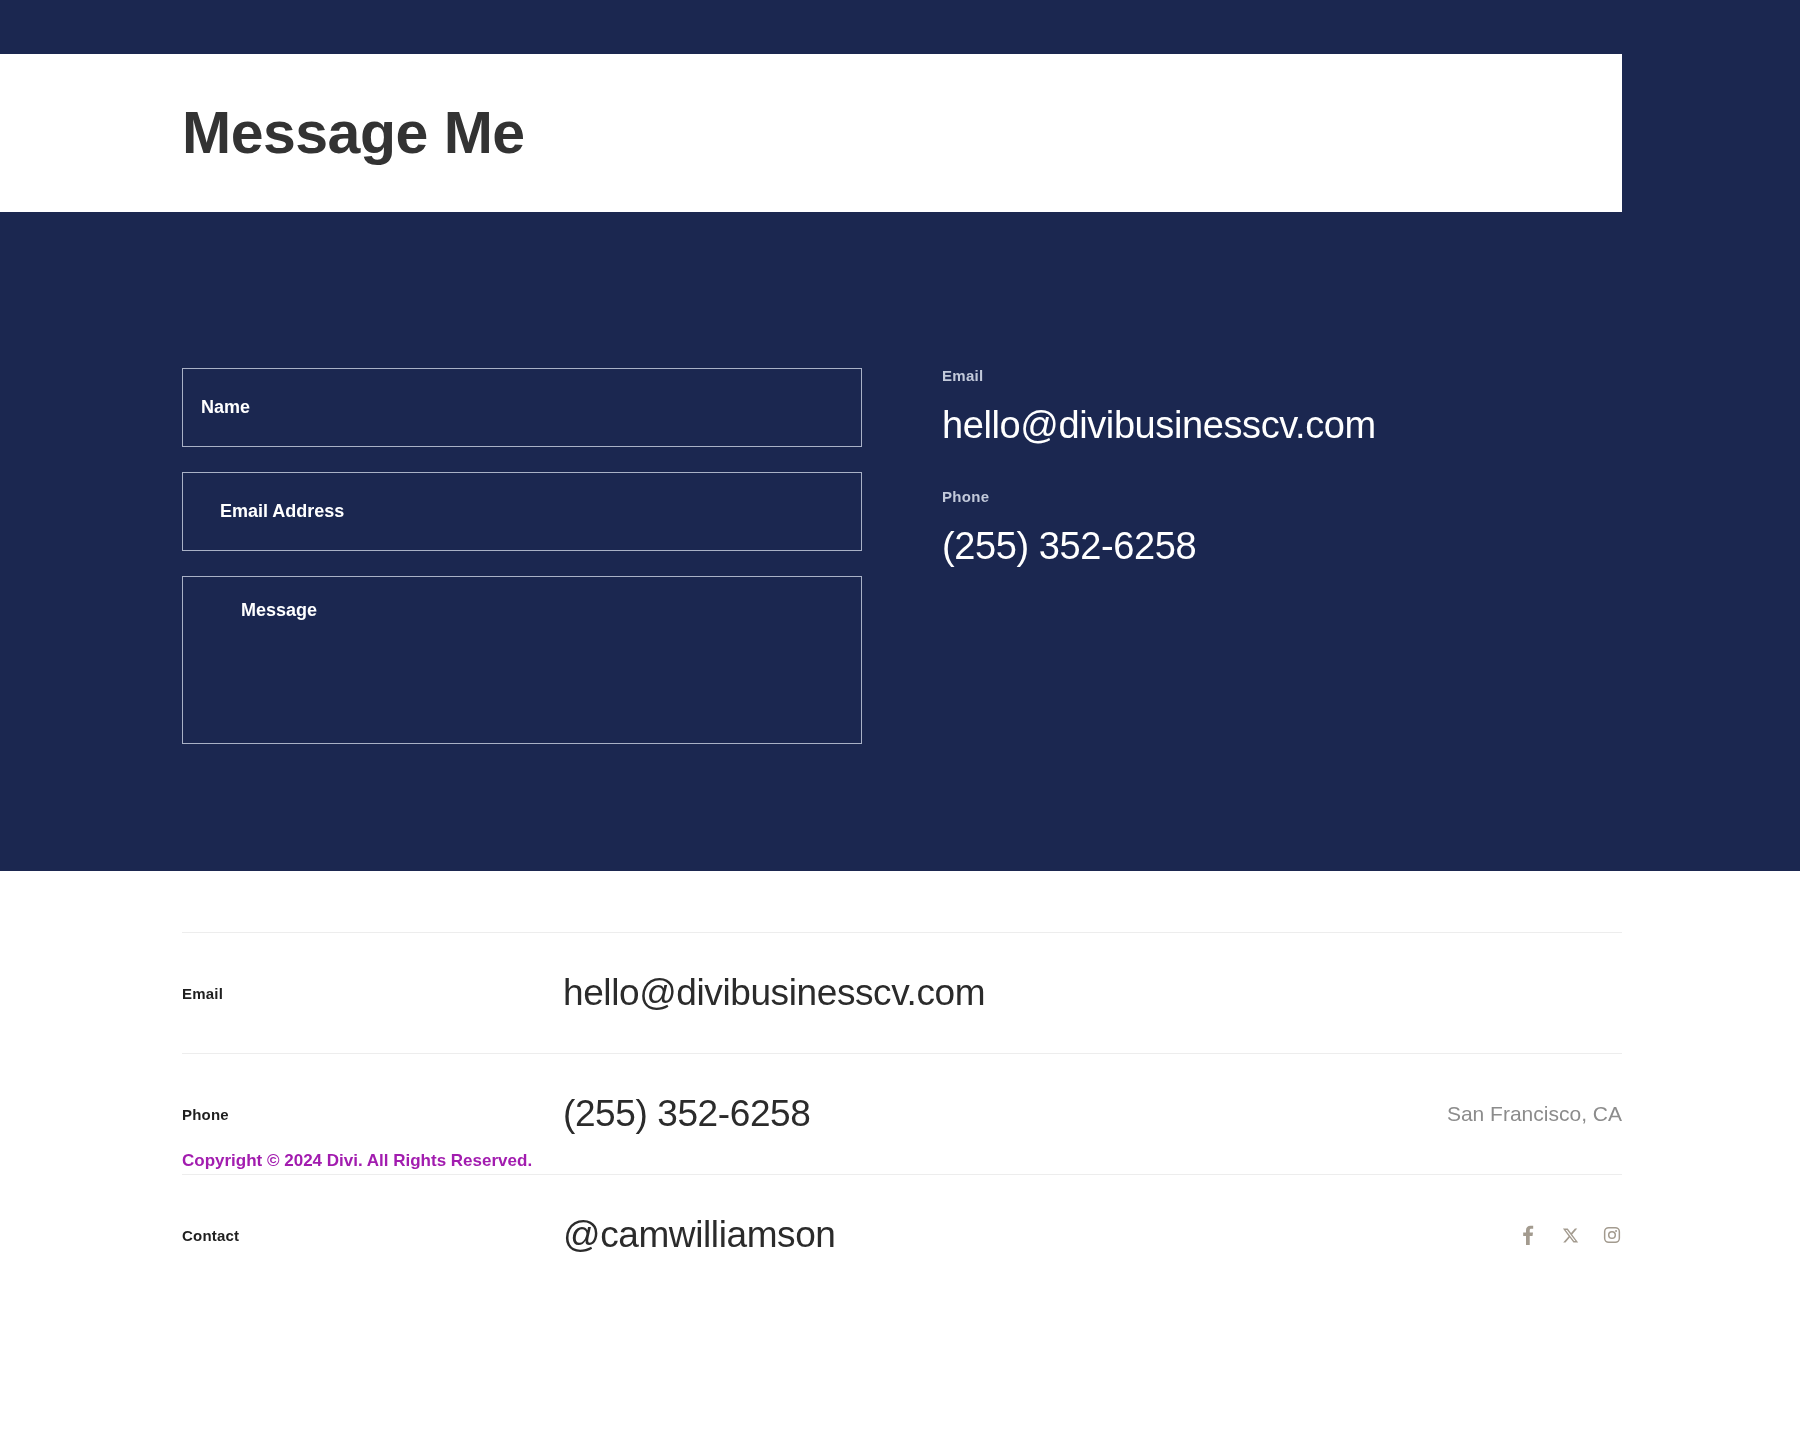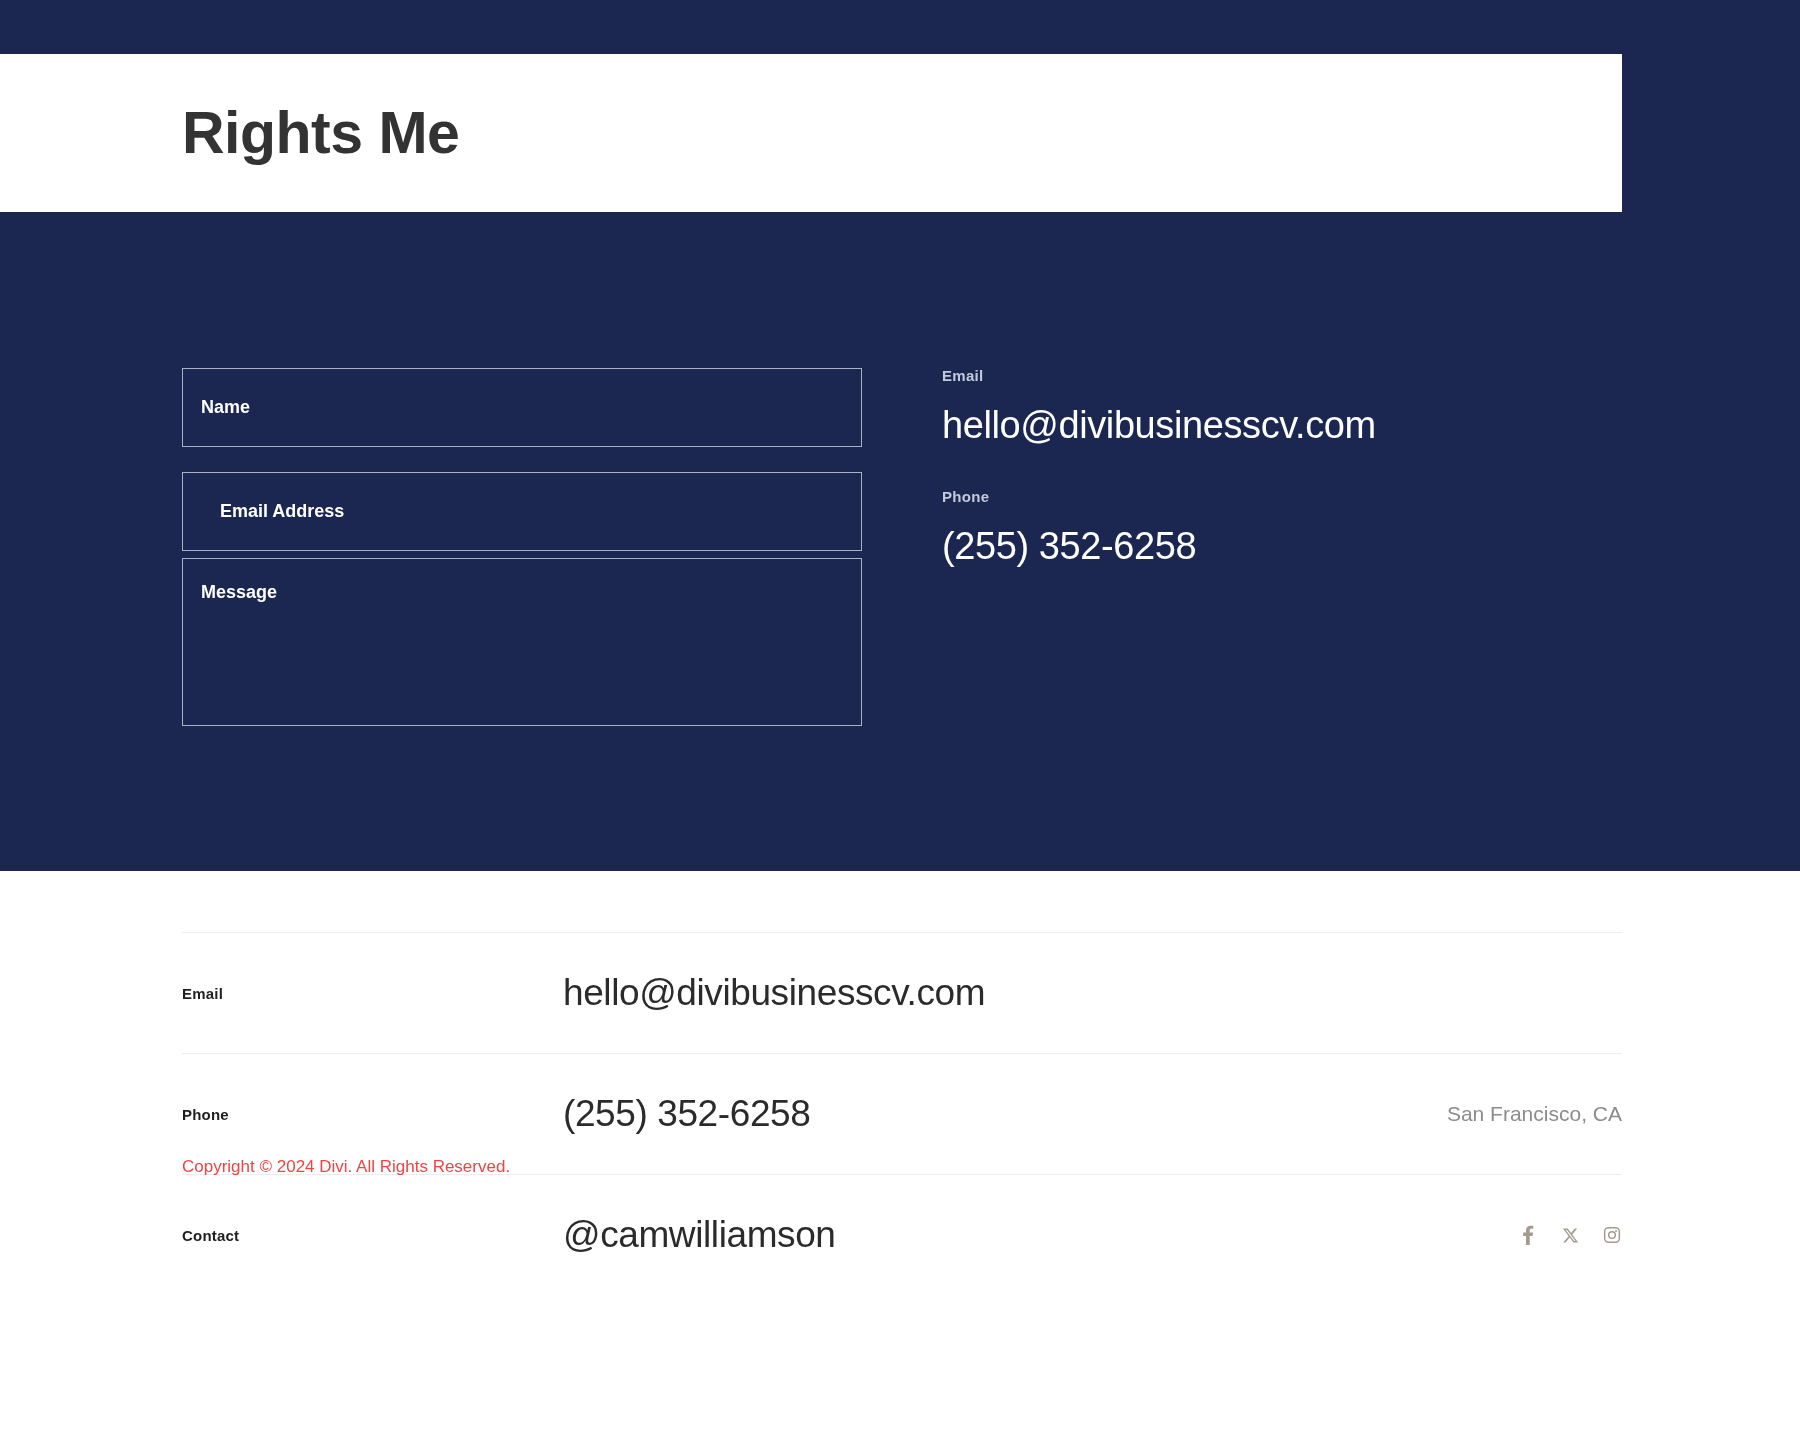--- a/index.html
+++ b/index.html
@@ -64,21 +64,21 @@
   .field {
     border: 1px solid #a9b1c6;
     width: 680px;
     background: transparent;
     display: block;
     position: relative;
   }
 
   .field-name { height: 79px; }
   .field-email { height: 79px; margin-top: 25px; padding-left: 19px; }
-  .field-message { height: 168px; margin-top: 7px; }
+  .field-message { height: 168px; margin-top: 25px; padding-left: 40px; }
 
   .field input,
   .field textarea {
     width: 100%;
     height: 100%;
     background: transparent;
     border: none;
     outline: none;
     color: #ffffff;
     font-family: "Liberation Sans", sans-serif;
@@ -201,35 +201,35 @@
     width: 20px;
     height: 20px;
     display: flex;
     align-items: center;
     justify-content: center;
   }
 
   .copyright {
     position: absolute;
     left: 182px;
-    top: 286px;
+    top: 280px;
     font-size: 17px;
-    color: #ef4444;
-    font-weight: 400;
+    color: #a21caf;
+    font-weight: 700;
   }
 </style>
 </head>
 <body>
 
 <div class="page">
 
   <section class="hero">
 
     <div class="title-banner">
-      <h1>Rights Me</h1>
+      <h1>Message Me</h1>
     </div>
 
     <div class="hero-inner">
 
       <form class="form-col">
 
         <div class="field field-name">
           <input type="text" placeholder="Name" style="">
         </div>
 

